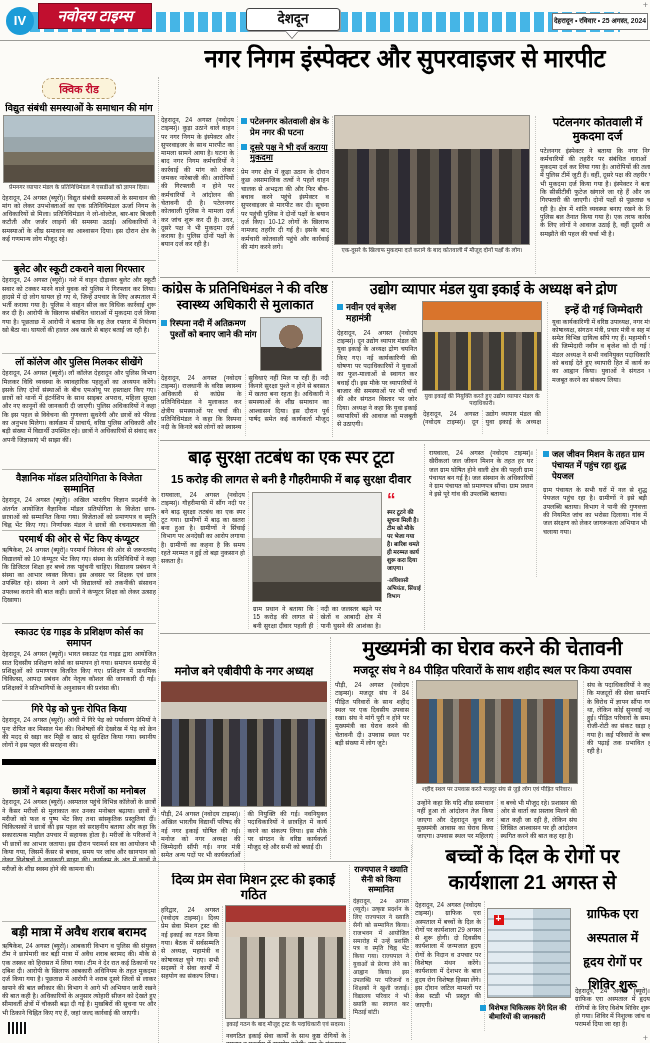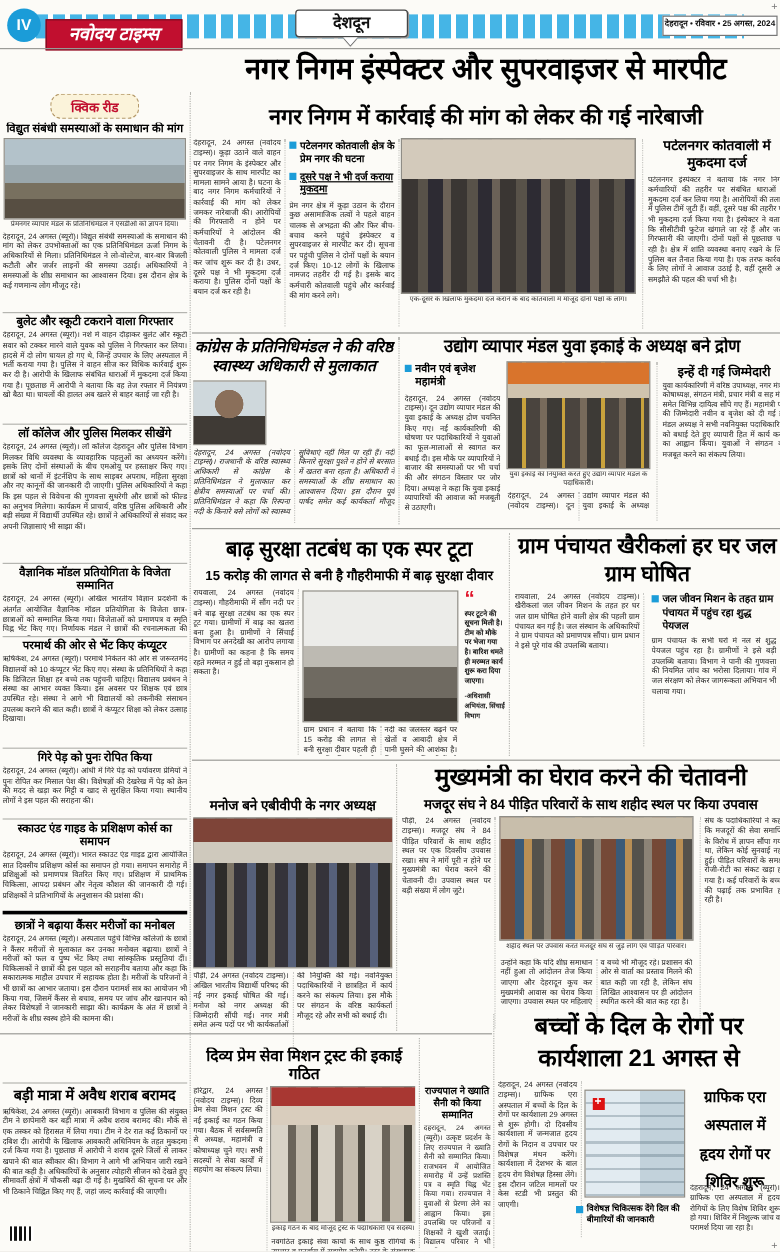--- a/index.html
+++ b/index.html
@@ -42,21 +42,21 @@
   .plus{color:#777;font-size:9px;}
 </style>
 </head>
 <body>
 
 <div id="page">
 
   <div class="abs plus" style="right:2px;top:0;">+</div>
   <div class="abs checker" style="left:30px;top:12px;width:590px;"></div>
   <div class="abs" style="left:6px;top:7px;width:28px;height:28px;border-radius:50%;background:#1b9cd8;color:#fff;font-weight:bold;font-size:13px;text-align:center;line-height:28px;"><span>IV</span></div>
-  <div class="abs masthead" style="left:38px;top:16px;width:112px;height:24px;"><span>नवोदय टाइम्स</span></div>
+  <div class="abs masthead" style="left:38px;top:3px;width:112px;height:24px;"><span>नवोदय टाइम्स</span></div>
   <div class="abs badgebox" style="left:246px;top:8px;width:92px;height:21px;"><span>देशदून</span></div>
   <div class="abs tri" style="left:286px;top:31px;"></div>
   <div class="abs datebox" style="left:552px;top:13px;width:94px;height:15px;"><span>देहरादून • रविवार • 25 अगस्त, 2024</span></div>
   <div class="abs rule-h" style="left:0;top:40px;width:650px;"></div>
 
   <div class="abs" style="left:2px;top:44px;width:154px;height:996px;overflow:hidden;border-right:1px dotted #b7b7b2;padding-right:2px;margin-top:33px;">
 
     <div class="c" style="margin:1px 0 3px 0;"><span class="qr-badge">क्विक रीड</span></div>
 
     <div style="height:158px;overflow:hidden;">
@@ -79,43 +79,42 @@
     <div style="border-top:1px solid #b5b5b0;padding-top:2px;height:58px;overflow:hidden;">
       <div class="rail-head">वैज्ञानिक मॉडल प्रतियोगिता के विजेता सम्मानित</div>
       <div class="body" style="margin-top:2px;">देहरादून, 24 अगस्त (ब्यूरो)। अखिल भारतीय विज्ञान प्रदर्शनी के अंतर्गत आयोजित वैज्ञानिक मॉडल प्रतियोगिता के विजेता छात्र-छात्राओं को सम्मानित किया गया। विजेताओं को प्रमाणपत्र व स्मृति चिह्न भेंट किए गए। निर्णायक मंडल ने छात्रों की रचनात्मकता की सराहना की।</div>
     </div>
 
     <div style="border-top:1px solid #b5b5b0;padding-top:2px;height:90px;overflow:hidden;">
       <div class="rail-head">परमार्थ की ओर से भेंट किए कंप्यूटर</div>
       <div class="body" style="margin-top:2px;">ऋषिकेश, 24 अगस्त (ब्यूरो)। परमार्थ निकेतन की ओर से जरूरतमंद विद्यालयों को 10 कंप्यूटर भेंट किए गए। संस्था के प्रतिनिधियों ने कहा कि डिजिटल शिक्षा हर बच्चे तक पहुंचनी चाहिए। विद्यालय प्रबंधन ने संस्था का आभार व्यक्त किया। इस अवसर पर शिक्षक एवं छात्र उपस्थित रहे। संस्था ने आगे भी विद्यालयों को तकनीकी संसाधन उपलब्ध कराने की बात कही। छात्रों ने कंप्यूटर शिक्षा को लेकर उत्साह दिखाया।</div>
     </div>
 
+    <div style="border-top:1px solid #b5b5b0;padding-top:2px;height:74px;overflow:hidden;">
+      <div class="rail-head">स्काउट एंड गाइड के प्रशिक्षण कोर्स का समापन</div>
+      <div class="body" style="margin-top:2px;">देहरादून, 24 अगस्त (ब्यूरो)। भारत स्काउट एंड गाइड द्वारा आयोजित सात दिवसीय प्रशिक्षण कोर्स का समापन हो गया। समापन समारोह में प्रशिक्षुओं को प्रमाणपत्र वितरित किए गए। प्रशिक्षण में प्राथमिक चिकित्सा, आपदा प्रबंधन और नेतृत्व कौशल की जानकारी दी गई। प्रशिक्षकों ने प्रतिभागियों के अनुशासन की प्रशंसा की।</div>
+    </div>
+
     <div style="border-top:1px solid #b5b5b0;padding-top:2px;height:56px;overflow:hidden;">
       <div class="rail-head">गिरे पेड़ को पुनः रोपित किया</div>
       <div class="body" style="margin-top:2px;">देहरादून, 24 अगस्त (ब्यूरो)। आंधी में गिरे पेड़ को पर्यावरण प्रेमियों ने पुनः रोपित कर मिसाल पेश की। विशेषज्ञों की देखरेख में पेड़ को क्रेन की मदद से खड़ा कर मिट्टी व खाद से सुरक्षित किया गया। स्थानीय लोगों ने इस पहल की सराहना की।</div>
     </div>
 
-    <div style="border-top:1px solid #b5b5b0;padding-top:2px;height:74px;overflow:hidden;">
-      <div class="rail-head">स्काउट एंड गाइड के प्रशिक्षण कोर्स का समापन</div>
-      <div class="body" style="margin-top:2px;">देहरादून, 24 अगस्त (ब्यूरो)। भारत स्काउट एंड गाइड द्वारा आयोजित सात दिवसीय प्रशिक्षण कोर्स का समापन हो गया। समापन समारोह में प्रशिक्षुओं को प्रमाणपत्र वितरित किए गए। प्रशिक्षण में प्राथमिक चिकित्सा, आपदा प्रबंधन और नेतृत्व कौशल की जानकारी दी गई। प्रशिक्षकों ने प्रतिभागियों के अनुशासन की प्रशंसा की।</div>
-    </div>
-
-    <div style="border-top:3px solid #000000;padding-top:4px;height:136px;overflow:hidden;">
+    <div style="border-top:6px solid #000000;padding-top:20px;height:136px;overflow:hidden;">
       <div class="rail-head">छात्रों ने बढ़ाया कैंसर मरीजों का मनोबल</div>
       <div class="body" style="margin-top:2px;">देहरादून, 24 अगस्त (ब्यूरो)। अस्पताल पहुंचे विभिन्न कॉलेजों के छात्रों ने कैंसर मरीजों से मुलाकात कर उनका मनोबल बढ़ाया। छात्रों ने मरीजों को फल व पुष्प भेंट किए तथा सांस्कृतिक प्रस्तुतियां दीं। चिकित्सकों ने छात्रों की इस पहल को सराहनीय बताया और कहा कि सकारात्मक माहौल उपचार में सहायक होता है। मरीजों के परिजनों ने भी छात्रों का आभार जताया। इस दौरान परामर्श सत्र का आयोजन भी किया गया, जिसमें कैंसर से बचाव, समय पर जांच और खानपान को लेकर विशेषज्ञों ने जानकारी साझा की। कार्यक्रम के अंत में छात्रों ने मरीजों के शीघ्र स्वस्थ होने की कामना की।</div>
     </div>
 
     <div style="border-top:1px solid #b5b5b0;padding-top:3px;height:180px;overflow:hidden;">
       <div class="rail-head" style="font-size:12px;">बड़ी मात्रा में अवैध शराब बरामद</div>
       <div class="body" style="margin-top:3px;">ऋषिकेश, 24 अगस्त (ब्यूरो)। आबकारी विभाग व पुलिस की संयुक्त टीम ने छापेमारी कर बड़ी मात्रा में अवैध शराब बरामद की। मौके से एक तस्कर को हिरासत में लिया गया। टीम ने देर रात कई ठिकानों पर दबिश दी। आरोपी के खिलाफ आबकारी अधिनियम के तहत मुकदमा दर्ज किया गया है। पूछताछ में आरोपी ने शराब दूसरे जिलों से लाकर खपाने की बात स्वीकार की। विभाग ने आगे भी अभियान जारी रखने की बात कही है। अधिकारियों के अनुसार त्योहारी सीजन को देखते हुए सीमावर्ती क्षेत्रों में चौकसी बढ़ा दी गई है। मुखबिरों की सूचना पर और भी ठिकाने चिह्नित किए गए हैं, जहां जल्द कार्रवाई की जाएगी।</div>
     </div>
   </div>
 
   <div class="abs headline c" style="left:162px;top:44px;width:486px;font-size:25px;line-height:1.15;white-space:nowrap;transform:scaleX(.95);transform-origin:center;overflow:visible;"><span>नगर निगम इंस्पेक्टर और सुपरवाइजर से मारपीट</span></div>
-  <div class="abs headline c" style="left:168px;top:88px;width:474px;font-size:18px;line-height:1.1;"><span>नगर निगम में कार्रवाई की मांग को लेकर की गई नारेबाजी</span></div>
 
   <div class="abs" style="left:161px;top:116px;width:489px;height:158px;">
     <div class="abs body" style="left:0;top:0;width:73px;height:156px;border-right:1px dotted #c8c8c4;padding-right:3px;">देहरादून, 24 अगस्त (नवोदय टाइम्स)। कूड़ा उठाने वाले वाहन पर नगर निगम के इंस्पेक्टर और सुपरवाइजर के साथ मारपीट का मामला सामने आया है। घटना के बाद नगर निगम कर्मचारियों ने कार्रवाई की मांग को लेकर जमकर नारेबाजी की। आरोपियों की गिरफ्तारी न होने पर कर्मचारियों ने आंदोलन की चेतावनी दी है। पटेलनगर कोतवाली पुलिस ने मामला दर्ज कर जांच शुरू कर दी है। उधर, दूसरे पक्ष ने भी मुकदमा दर्ज कराया है। पुलिस दोनों पक्षों के बयान दर्ज कर रही है।</div>
     <div class="abs" style="left:80px;top:0;width:88px;height:156px;overflow:hidden;border-right:1px dotted #c8c8c4;padding-right:3px;">
       <div class="bul">
           <span class="sq"></span>
           <span>पटेलनगर कोतवाली क्षेत्र के प्रेम नगर की घटना</span>
         </div>
       <div class="bul" style="margin-top:4px;text-decoration:underline;">
           <span class="sq"></span>
@@ -126,23 +125,27 @@
     <div class="abs photo ph-group" style="left:174px;top:0;width:194px;height:128px;"></div>
     <div class="abs cap" style="left:174px;top:131px;width:194px;height:18px;">एक-दूसरे के खिलाफ मुकदमा दर्ज कराने के बाद कोतवाली में मौजूद दोनों पक्षों के लोग।</div>
     <div class="abs" style="left:374px;top:0;width:115px;height:158px;overflow:hidden;border-left:1px dotted #c8c8c4;padding-left:4px;">
       <div class="headline c" style="font-size:11.5px;line-height:1.2;">पटेलनगर कोतवाली में मुकदमा दर्ज</div>
       <div class="body" style="margin-top:3px;">पटेलनगर इंस्पेक्टर ने बताया कि नगर निगम कर्मचारियों की तहरीर पर संबंधित धाराओं में मुकदमा दर्ज कर लिया गया है। आरोपियों की तलाश में पुलिस टीमें जुटी हैं। वहीं, दूसरे पक्ष की तहरीर पर भी मुकदमा दर्ज किया गया है। इंस्पेक्टर ने बताया कि सीसीटीवी फुटेज खंगाले जा रहे हैं और जल्द गिरफ्तारी की जाएगी। दोनों पक्षों से पूछताछ चल रही है। क्षेत्र में शांति व्यवस्था बनाए रखने के लिए पुलिस बल तैनात किया गया है। एक तरफ कार्रवाई के लिए लोगों ने आवाज उठाई है, वहीं दूसरी ओर समझौते की पहल की चर्चा भी है।</div>
     </div>
   </div>
 
   <div class="abs rule-h" style="left:160px;top:277px;width:490px;"></div>
 
-  <div class="abs" style="left:161px;top:281px;width:168px;height:156px;overflow:hidden;font-style:italic;">
+  <div class="abs" style="left:161px;top:281px;width:168px;height:156px;overflow:hidden;">
     <div class="headline c" style="font-size:13px;line-height:1.25;">कांग्रेस के प्रतिनिधिमंडल ने की वरिष्ठ स्वास्थ्य अधिकारी से मुलाकात</div>
     <div style="display:flex;gap:4px;margin-top:4px;">
+      <div class="bul" style="width:96px;font-size:8.5px;">
+          <span class="sq"></span>
+          <span>रिस्पना नदी में अतिक्रमण पुश्तों को बनाए जाने की मांग</span>
+        </div>
       <div class="photo ph-portrait" style="width:60px;height:52px;"></div>
     </div>
     <div class="body cols2" style="margin-top:4px;height:62px;">देहरादून, 24 अगस्त (नवोदय टाइम्स)। राजधानी के वरिष्ठ स्वास्थ्य अधिकारी से कांग्रेस के प्रतिनिधिमंडल ने मुलाकात कर क्षेत्रीय समस्याओं पर चर्चा की। प्रतिनिधिमंडल ने कहा कि रिस्पना नदी के किनारे बसे लोगों को स्वास्थ्य सुविधाएं नहीं मिल पा रही हैं। नदी किनारे सुरक्षा पुश्ते न होने से बरसात में खतरा बना रहता है। अधिकारी ने समस्याओं के शीघ्र समाधान का आश्वासन दिया। इस दौरान पूर्व पार्षद समेत कई कार्यकर्ता मौजूद रहे। प्रतिनिधिमंडल ने क्षेत्र में स्वास्थ्य शिविर लगाने की भी मांग उठाई।</div>
   </div>
 
   <div class="abs vdot" style="left:332px;top:281px;height:156px;"></div>
 
   <div class="abs" style="left:337px;top:281px;width:313px;height:156px;overflow:hidden;">
     <div class="headline c" style="font-size:15px;line-height:1.1;white-space:nowrap;transform:scaleX(.93);transform-origin:center;">उद्योग व्यापार मंडल युवा इकाई के अध्यक्ष बने द्रोण</div>
     <div style="position:relative;height:132px;margin-top:4px;">
@@ -176,21 +179,20 @@
         <span class="quote">“</span>
         <div class="b" style="font-size:5.9px;line-height:1.35;text-align:left;">स्पर टूटने की सूचना मिली है। टीम को मौके पर भेजा गया है। बारिश थमते ही मरम्मत कार्य शुरू करा दिया जाएगा।</div>
         <div class="attr" style="margin-top:3px;">-अधिशासी अभियंता, सिंचाई विभाग</div>
       </div>
     </div>
   </div>
 
   <div class="abs vdot" style="left:424px;top:444px;height:186px;"></div>
 
   <div class="abs" style="left:429px;top:444px;width:221px;height:186px;overflow:hidden;">
-    <div class="headline c" style="font-size:18px;line-height:1.25;">ग्राम पंचायत खैरीकलां हर घर जल ग्राम घोषित</div>
     <div style="display:flex;gap:6px;margin-top:5px;">
       <div class="body" style="width:104px;height:128px;border-right:1px dotted #c8c8c4;padding-right:3px;">रायवाला, 24 अगस्त (नवोदय टाइम्स)। खैरीकलां जल जीवन मिशन के तहत हर घर जल ग्राम घोषित होने वाली क्षेत्र की पहली ग्राम पंचायत बन गई है। जल संस्थान के अधिकारियों ने ग्राम पंचायत को प्रमाणपत्र सौंपा। ग्राम प्रधान ने इसे पूरे गांव की उपलब्धि बताया।</div>
       <div style="width:104px;">
         <div class="bul" style="font-size:8.5px;">
             <span class="sq"></span>
             <span>जल जीवन मिशन के तहत ग्राम पंचायत में पहुंच रहा शुद्ध पेयजल</span>
           </div>
         <div class="body" style="margin-top:4px;height:92px;">ग्राम पंचायत के सभी घरों में नल से शुद्ध पेयजल पहुंच रहा है। ग्रामीणों ने इसे बड़ी उपलब्धि बताया। विभाग ने पानी की गुणवत्ता की नियमित जांच का भरोसा दिलाया। गांव में जल संरक्षण को लेकर जागरूकता अभियान भी चलाया गया।</div>
       </div>
     </div>
@@ -226,21 +228,21 @@
       <div class="abs body" style="left:0;top:0;width:58px;height:142px;border-right:1px dotted #c8c8c4;padding-right:3px;">हरिद्वार, 24 अगस्त (नवोदय टाइम्स)। दिव्य प्रेम सेवा मिशन ट्रस्ट की नई इकाई का गठन किया गया। बैठक में सर्वसम्मति से अध्यक्ष, महामंत्री व कोषाध्यक्ष चुने गए। सभी सदस्यों ने सेवा कार्यों में सहयोग का संकल्प लिया।</div>
       <div class="abs photo ph-divya" style="left:65px;top:0;width:120px;height:112px;"></div>
       <div class="abs cap" style="left:65px;top:115px;width:120px;height:9px;">इकाई गठन के बाद मौजूद ट्रस्ट के पदाधिकारी एवं सदस्य।</div>
       <div class="abs body" style="left:65px;top:126px;width:120px;height:16px;">नवगठित इकाई सेवा कार्यों के साथ कुष्ठ रोगियों के उपचार व पुनर्वास में सहयोग करेगी। ट्रस्ट के संस्थापक ने पदाधिकारियों को दायित्वों का निर्वहन निष्ठा से करने का संदेश दिया। इस अवसर पर अनेक सदस्य उपस्थित रहे।</div>
     </div>
   </div>
 
   <div class="abs vdot" style="left:349px;top:865px;height:175px;"></div>
 
   <div class="abs" style="left:353px;top:865px;width:56px;height:175px;overflow:hidden;">
-    <div class="headline c" style="font-size:8px;line-height:1.25;margin-top:40px;">राज्यपाल ने ख्याति सैनी को किया सम्मानित</div>
+    <div class="headline c" style="font-size:8px;line-height:1.25;">राज्यपाल ने ख्याति सैनी को किया सम्मानित</div>
     <div class="body" style="margin-top:3px;font-size:6px;">देहरादून, 24 अगस्त (ब्यूरो)। उत्कृष्ट प्रदर्शन के लिए राज्यपाल ने ख्याति सैनी को सम्मानित किया। राजभवन में आयोजित समारोह में उन्हें प्रशस्ति पत्र व स्मृति चिह्न भेंट किया गया। राज्यपाल ने युवाओं से प्रेरणा लेने का आह्वान किया। इस उपलब्धि पर परिजनों व शिक्षकों ने खुशी जताई। विद्यालय परिवार ने भी ख्याति का स्वागत कर मिठाई बांटी।</div>
   </div>
 
   <div class="abs vdot" style="left:411px;top:845px;height:195px;"></div>
 
   <div class="abs" style="left:415px;top:843px;width:235px;height:197px;overflow:hidden;">
     <div class="headline c" style="font-size:20px;line-height:1.3;">बच्चों के दिल के रोगों पर कार्यशाला 21 अगस्त से</div>
     <div style="position:relative;height:130px;margin-top:6px;">
       <div class="abs body" style="left:0;top:0;width:66px;height:130px;border-right:1px dotted #c8c8c4;padding-right:3px;">देहरादून, 24 अगस्त (नवोदय टाइम्स)। ग्राफिक एरा अस्पताल में बच्चों के दिल के रोगों पर कार्यशाला 29 अगस्त से शुरू होगी। दो दिवसीय कार्यशाला में जन्मजात हृदय रोगों के निदान व उपचार पर विशेषज्ञ मंथन करेंगे। कार्यशाला में देशभर के बाल हृदय रोग विशेषज्ञ हिस्सा लेंगे। इस दौरान जटिल मामलों पर केस स्टडी भी प्रस्तुत की जाएगी।</div>
       <div class="abs photo ph-hospital" style="left:73px;top:8px;width:82px;height:88px;">

